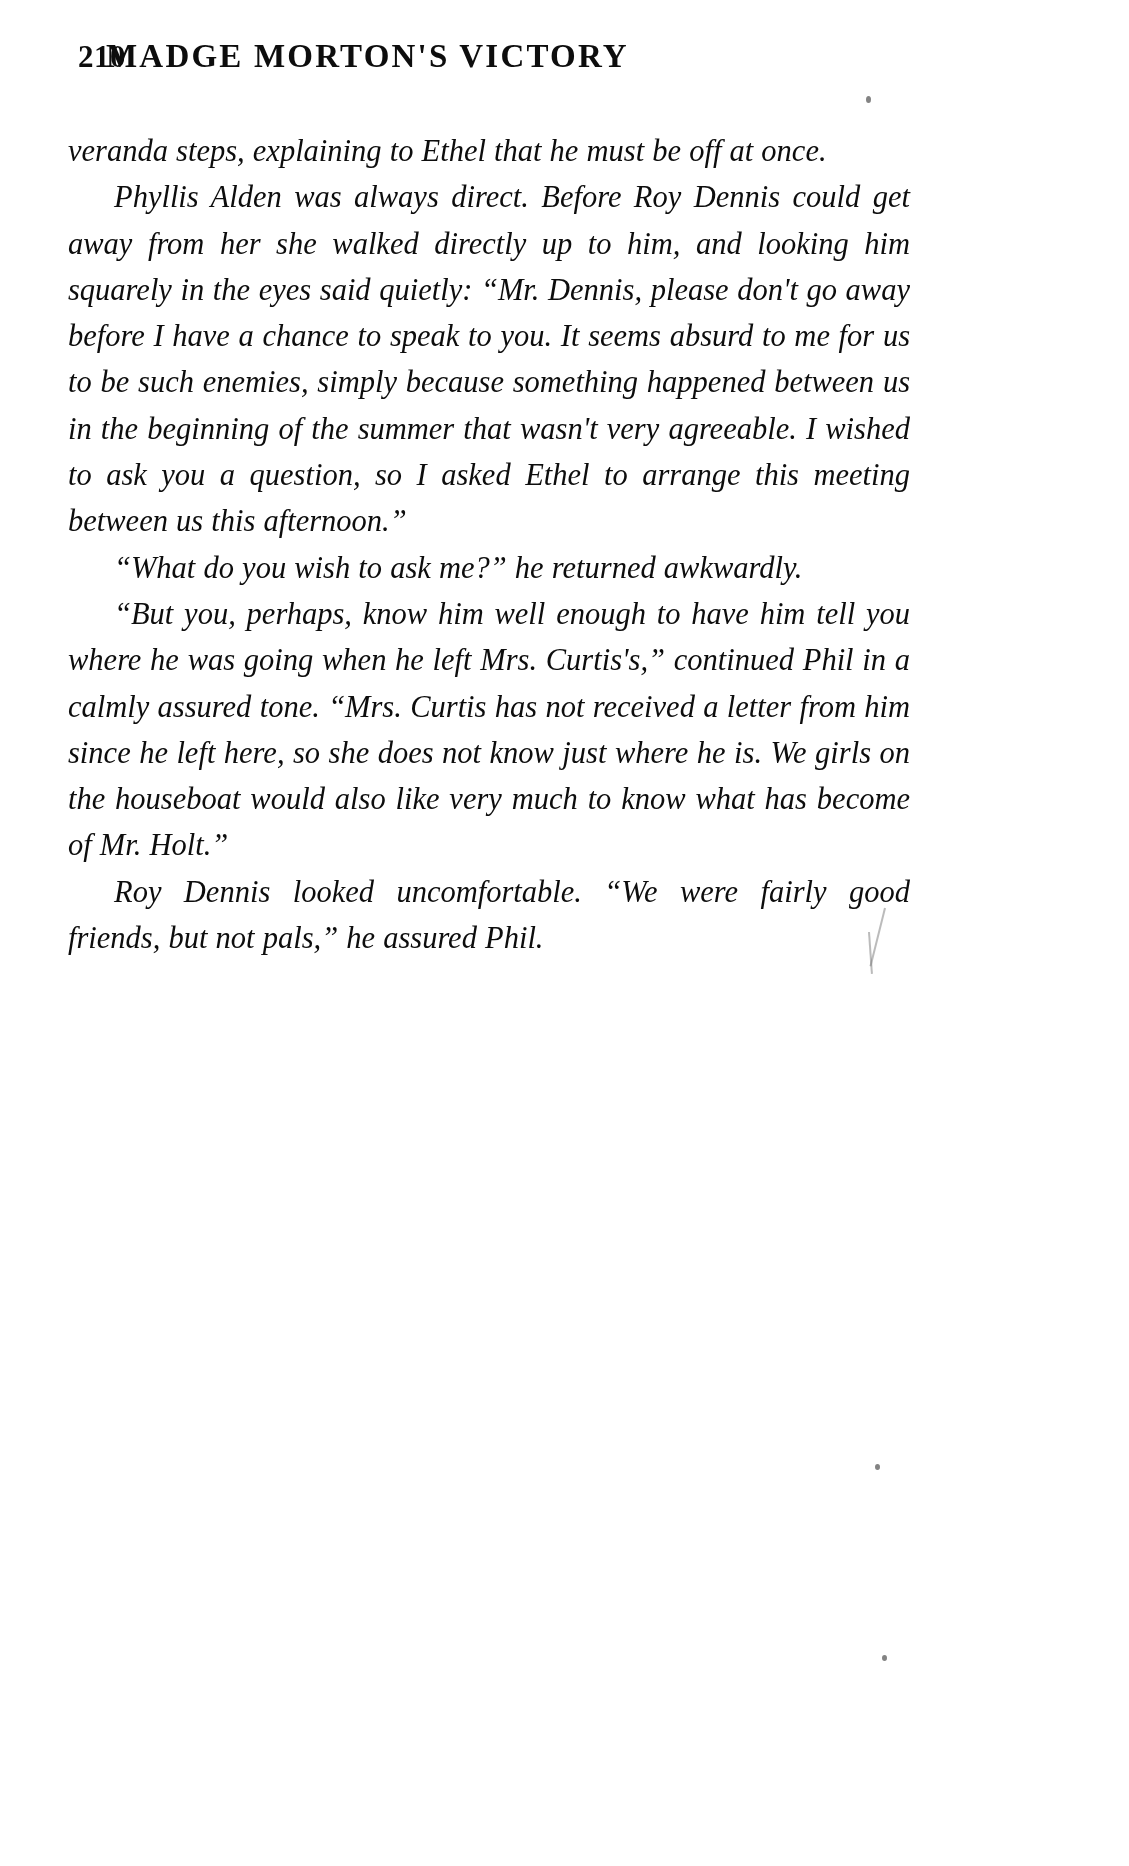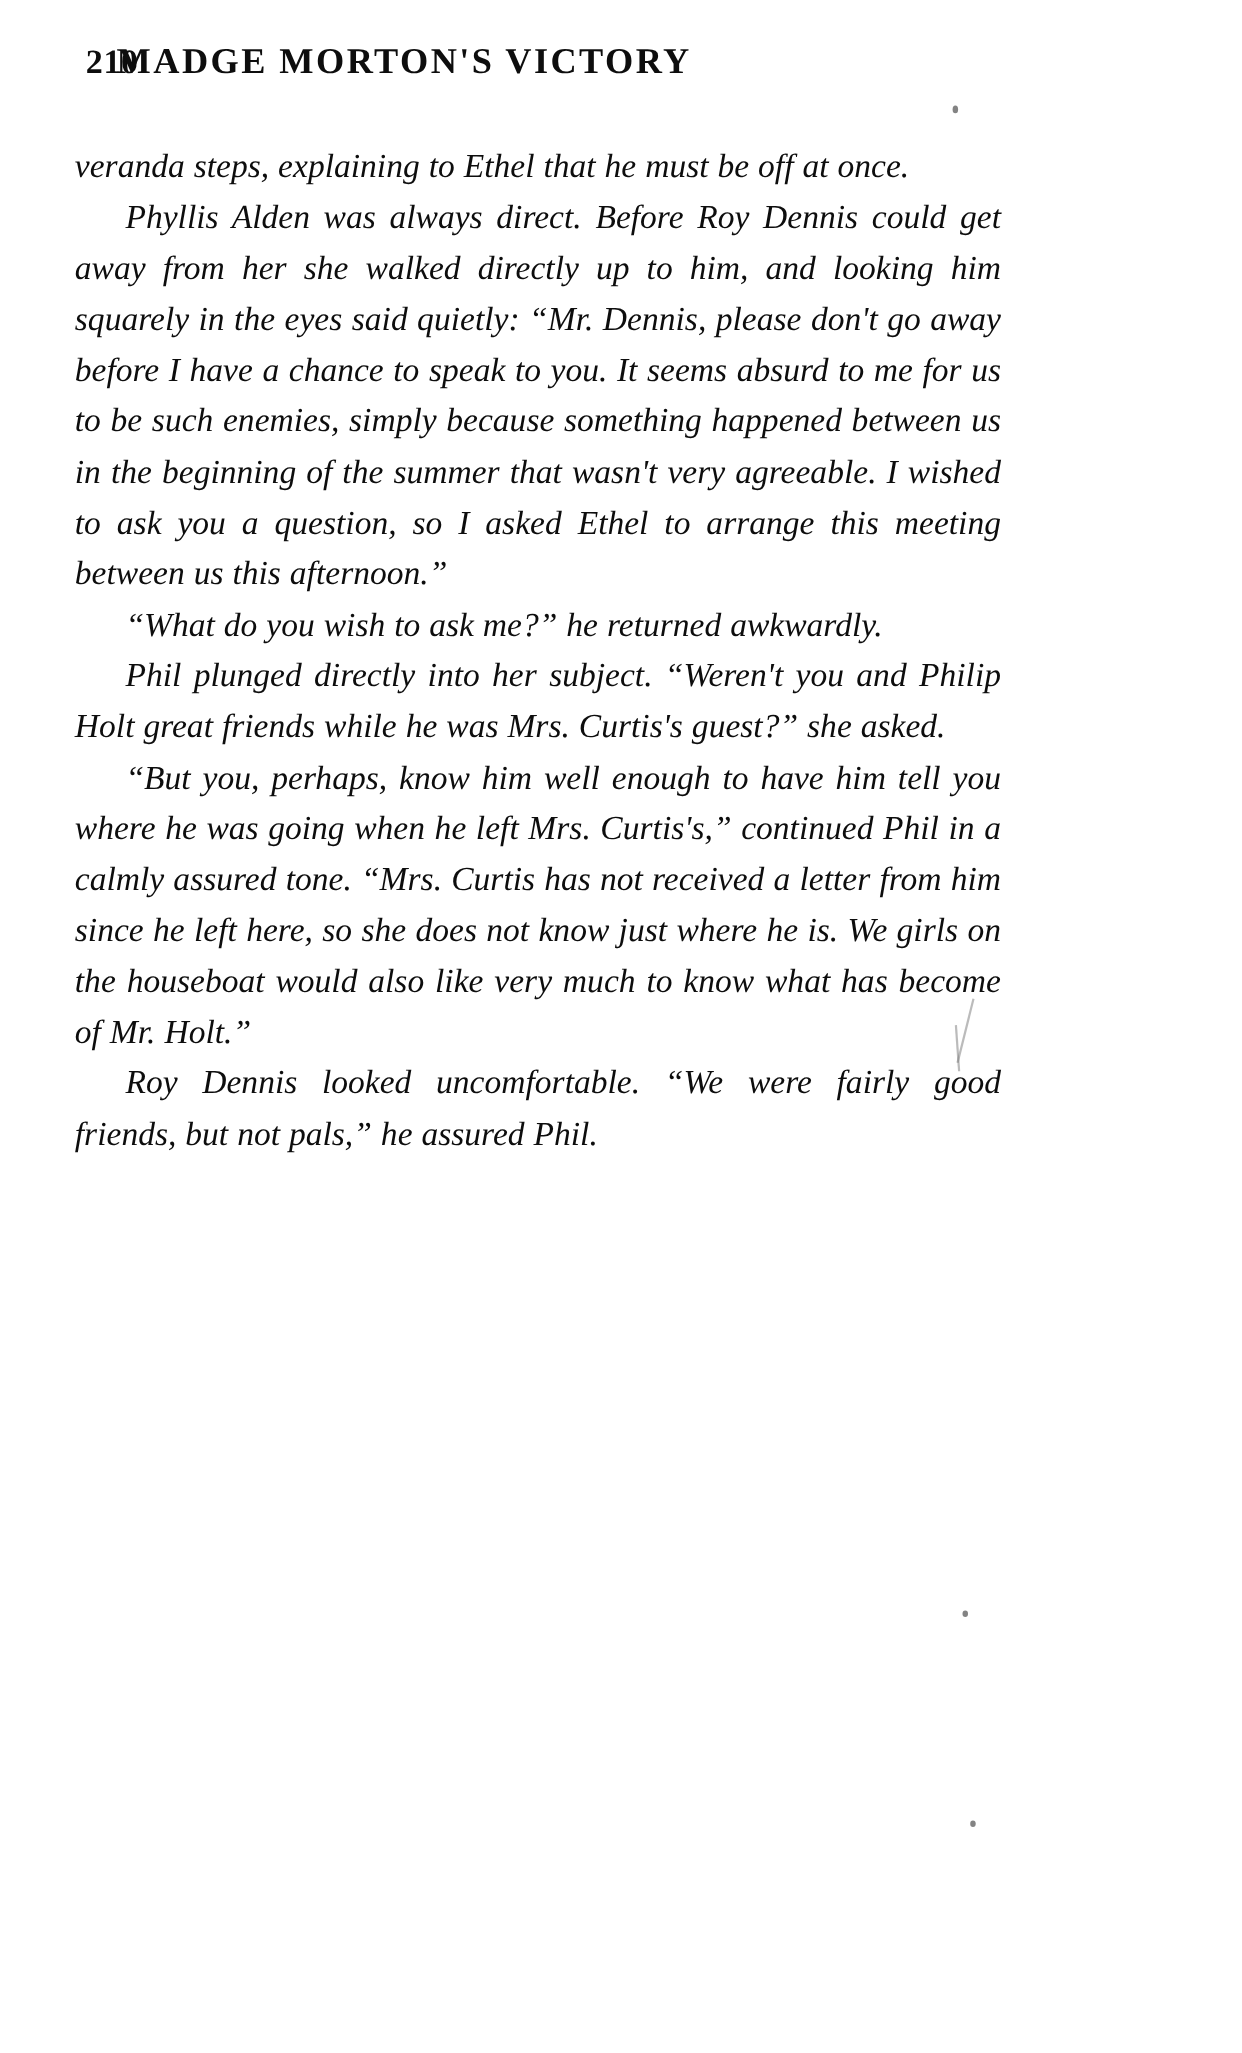--- a/index.html
+++ b/index.html
@@ -87,21 +87,20 @@
 
   <div class="header">
     <div class="folio">210</div>
     <div class="running-head">MADGE MORTON'S VICTORY</div>
   </div>
 
   <div class="body-text">
     <p class="para">veranda steps, explaining to Ethel that he must be off at once.</p>
     <p class="para indent">Phyllis Alden was always direct.  Before Roy Dennis could get away from her she walked directly up to him, and looking him squarely in the eyes said quietly: “Mr. Dennis, please don't go away before I have a chance to speak to you. It seems absurd to me for us to be such enemies, simply because something happened between us in the beginning of the summer that wasn't very agreeable.  I wished to ask you a question, so I asked Ethel to arrange this meeting between us this afternoon.”</p>
     <p class="para indent">“What do you wish to ask me?” he returned awkwardly.</p>
-    <p class="para indent">Phil plunged directly into her subject. “Weren't you and Philip Holt great friends while he was Mrs. Curtis's guest?” she asked.</p>
     <p class="para indent">“But you, perhaps, know him well enough to have him tell you where he was going when he left Mrs. Curtis's,” continued Phil in a calmly assured tone.  “Mrs. Curtis has not received a letter from him since he left here, so she does not know just where he is.  We girls on the houseboat would also like very much to know what has become of Mr. Holt.”</p>
     <p class="para indent">Roy Dennis looked uncomfortable. “We were fairly good friends, but not pals,” he assured Phil.</p>
   </div>
 
   <div class="speck" style="left:866px; top:96px; width:5px; height:7px;"></div>
   <div class="speck" style="left:875px; top:1464px; width:5px; height:6px;"></div>
   <div class="speck" style="left:882px; top:1655px; width:5px; height:6px;"></div>
   <div class="scratch" style="left:884px; top:908px; height:60px; transform: rotate(14deg);"></div>
   <div class="scratch" style="left:868px; top:932px; height:42px; transform: rotate(-4deg);"></div>
 

